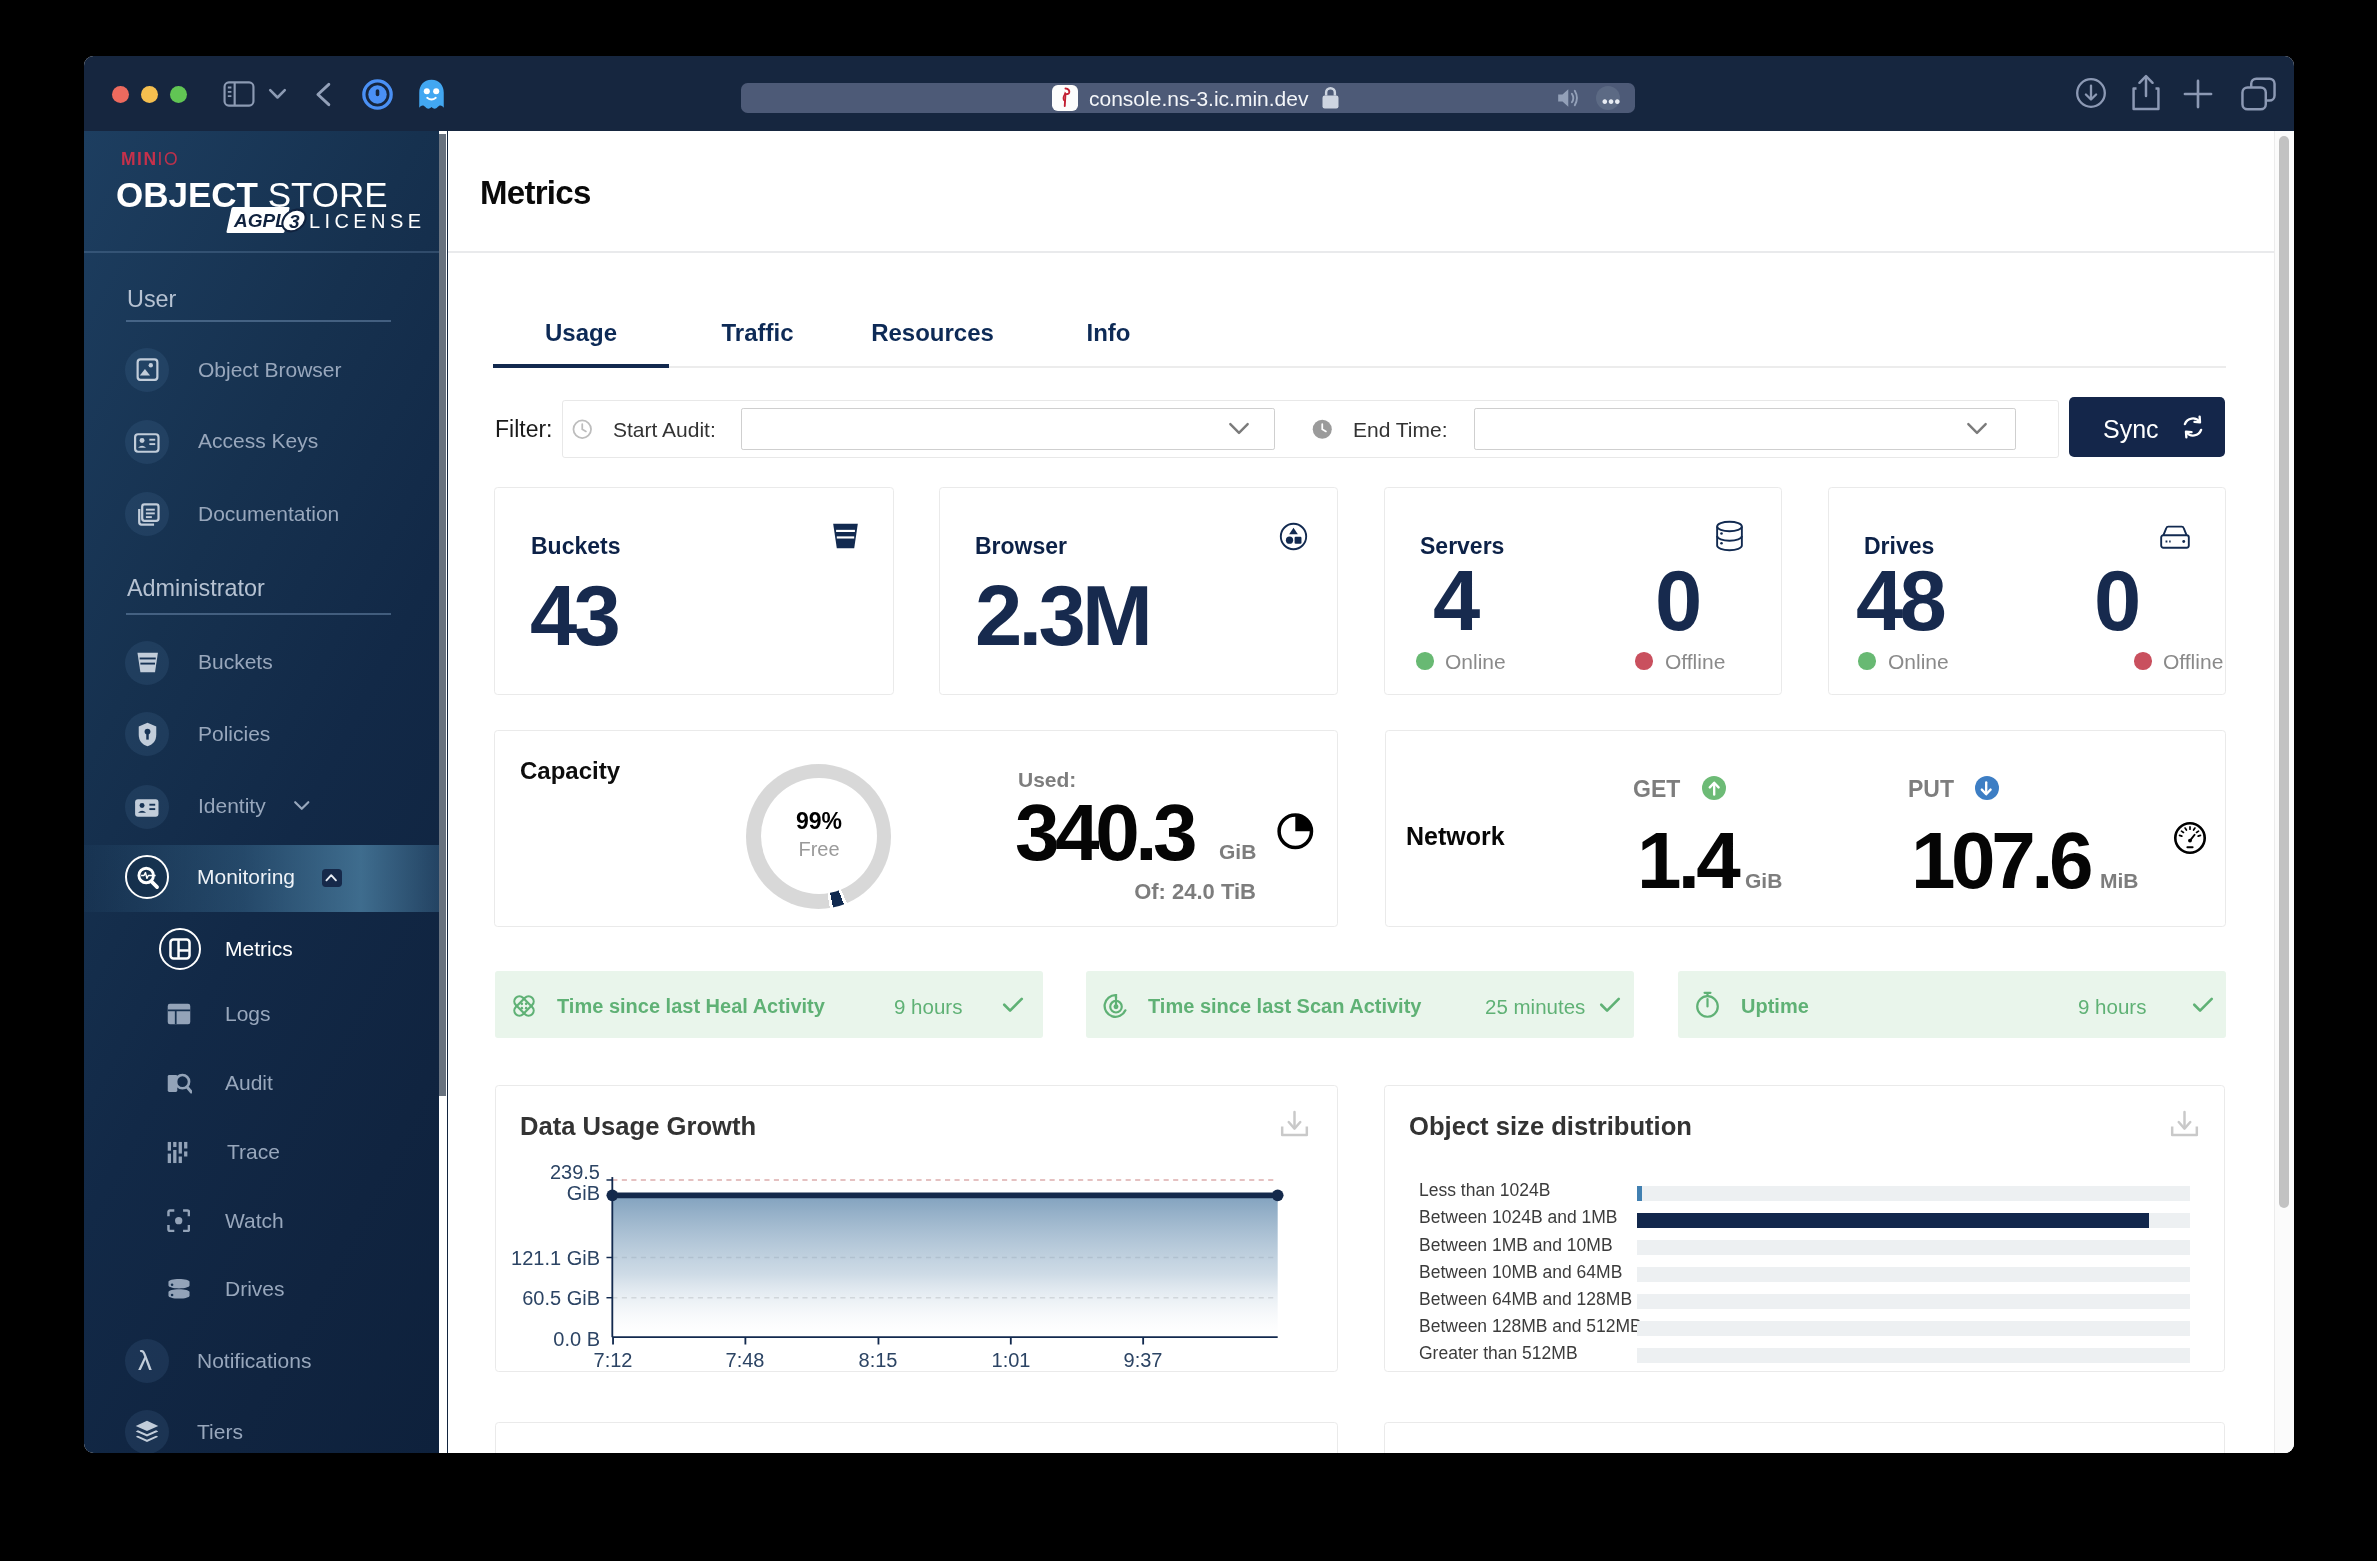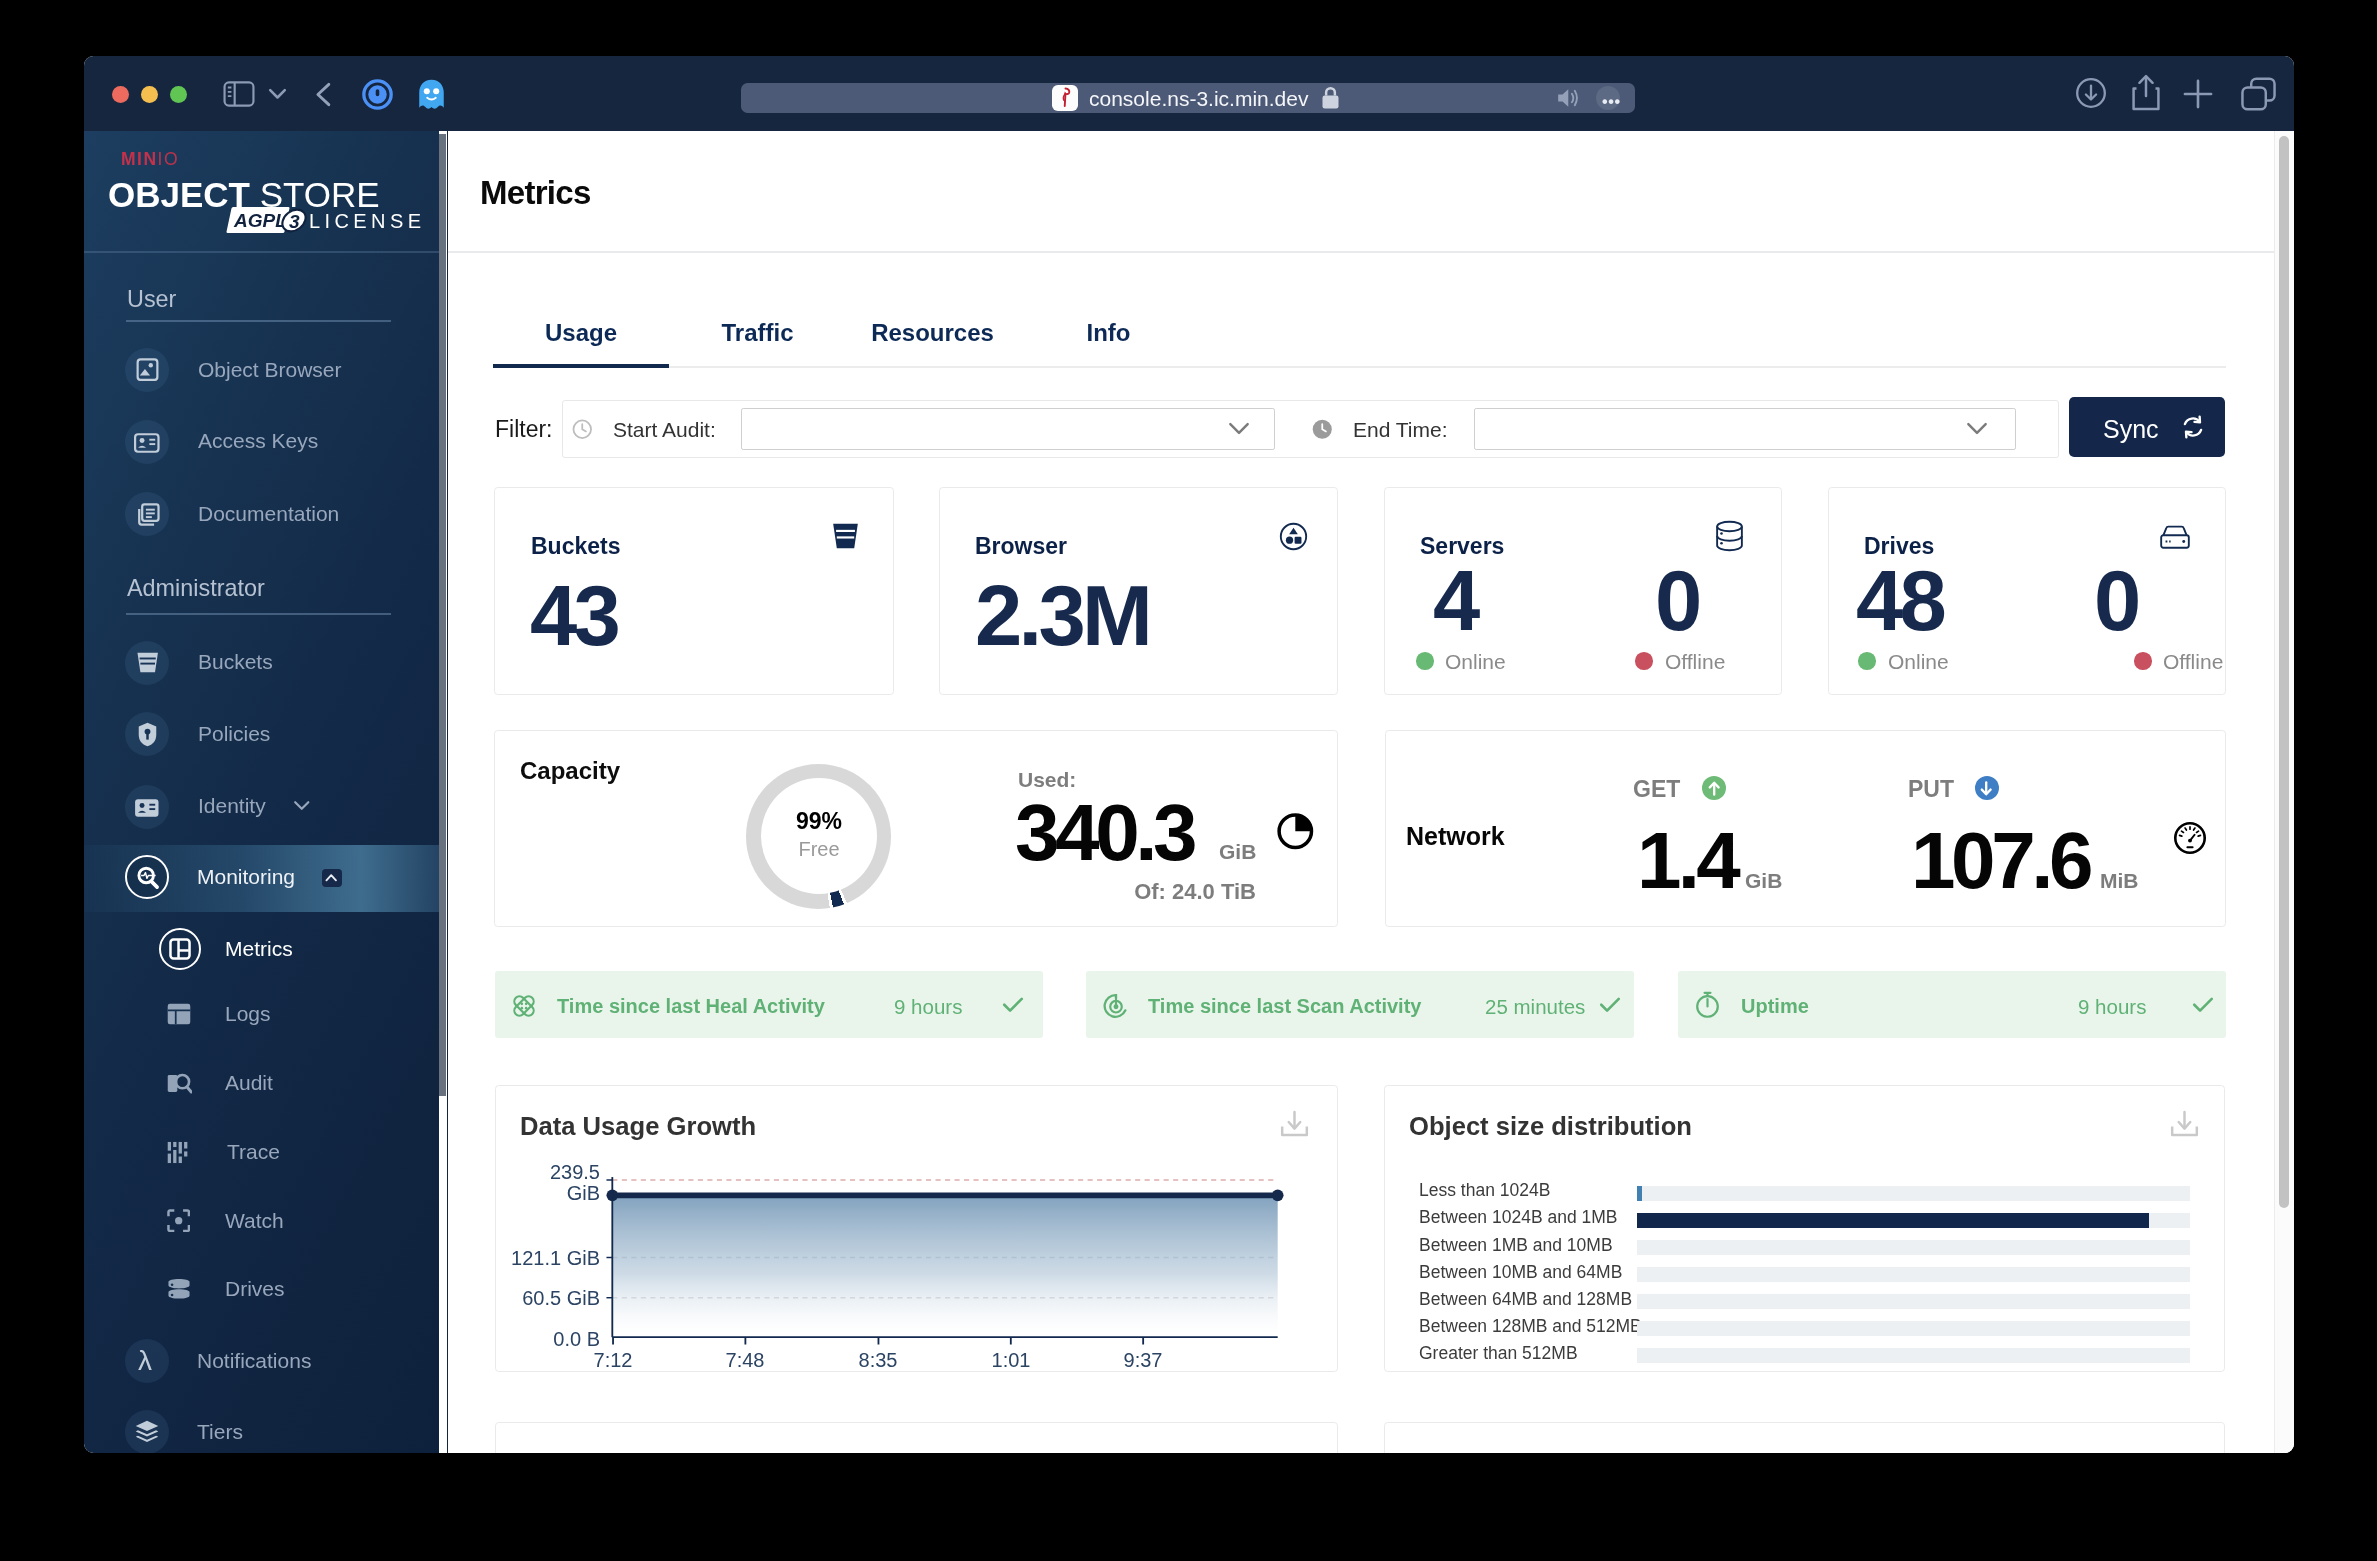--- a/index.html
+++ b/index.html
@@ -103,21 +103,21 @@
       <line x1="4" y1="22" x2="40" y2="22" stroke="#8c99b4" stroke-width="3.6" stroke-linecap="round"></line>
     </svg>
     <svg class="abs" style="left:2157px;top:20.5px" width="35" height="34" viewBox="0 0 48 46">
       <rect x="14" y="2" width="32" height="30" rx="7" fill="none" stroke="#8c99b4" stroke-width="3.4"></rect>
       <rect x="2" y="14" width="32" height="30" rx="7" fill="#16263f" stroke="#8c99b4" stroke-width="3.4"></rect>
     </svg>
   </div>
   <div id="sidebar">
 
     <div class="abs" style="left:37px;top:18.3px;font-size:17.5px;font-weight:bold;color:#c5314b;letter-spacing:1.5px;">MIN<span style="font-weight:normal;color:#c5314b;opacity:.95">IO</span></div>
-    <div class="abs" style="left:24px;top:44px;font-size:35px;color:#fff;font-weight:bold;letter-spacing:0px;">OBJECT<span style="font-weight:normal;"> STORE</span></div>
+    <div class="abs" style="left:32px;top:44px;font-size:35px;color:#fff;font-weight:bold;letter-spacing:0px;">OBJECT<span style="font-weight:normal;"> STORE</span></div>
     <div class="abs" style="left:145px;top:76px;width:58px;height:26px;background:#fff;border-radius:1.5px;transform:skewX(-12deg);"></div>
     <div class="abs" style="left:150px;top:79px;font-size:19px;font-weight:bold;font-style:italic;color:#10223e;">AGPL</div>
     <svg class="abs" style="left:196px;top:75px" width="28" height="29" viewBox="0 0 44 44">
       <ellipse cx="22" cy="22" rx="20" ry="15" fill="#fff" stroke="#10223e" stroke-width="3.4" transform="rotate(-38 22 22)"></ellipse>
       <text x="14" y="33" font-size="30" font-style="italic" font-weight="bold" fill="#10223e">3</text>
     </svg>
     <div class="abs" style="left:225px;top:79px;font-size:20px;color:#fff;letter-spacing:4.4px;">LICENSE</div>
     <div class="abs" style="left:0;top:120px;width:355px;height:1.5px;background:rgba(120,150,185,0.28);"></div>
 
     <div class="seclabel" style="top:155px;font-size:23.4px;">User</div>
@@ -470,21 +470,21 @@
     <line x1="2" y1="118" x2="10" y2="118" stroke="#12294e" stroke-width="2"></line>
     <line x1="2" y1="173" x2="10" y2="173" stroke="#12294e" stroke-width="2"></line>
     <line x1="11" y1="227" x2="11" y2="237" stroke="#12294e" stroke-width="2.5"></line>
     <line x1="192" y1="227" x2="192" y2="237" stroke="#12294e" stroke-width="2.5"></line>
     <line x1="374" y1="227" x2="374" y2="237" stroke="#12294e" stroke-width="2.5"></line>
     <line x1="555" y1="227" x2="555" y2="237" stroke="#12294e" stroke-width="2.5"></line>
     <line x1="736" y1="227" x2="736" y2="237" stroke="#12294e" stroke-width="2.5"></line>
   </svg>
   <div class="abs" style="left:500px;top:1293px;width:58px;text-align:center;font-size:20px;color:#2c4464;">7:12</div>
   <div class="abs" style="left:632px;top:1293px;width:58px;text-align:center;font-size:20px;color:#2c4464;">7:48</div>
-  <div class="abs" style="left:765px;top:1293px;width:58px;text-align:center;font-size:20px;color:#2c4464;">8:35</div>
+  <div class="abs" style="left:765px;top:1293px;width:58px;text-align:center;font-size:20px;color:#2c4464;">8:15</div>
   <div class="abs" style="left:898px;top:1293px;width:58px;text-align:center;font-size:20px;color:#2c4464;">1:01</div>
   <div class="abs" style="left:1030px;top:1293px;width:58px;text-align:center;font-size:20px;color:#2c4464;">9:37</div>
 
   <div class="rowlab" style="left:1335px;top:1124px;">Less than 1024B</div>
   <div class="rowlab" style="left:1335px;top:1151px;">Between 1024B and 1MB</div>
   <div class="rowlab" style="left:1335px;top:1179px;">Between 1MB and 10MB</div>
   <div class="rowlab" style="left:1335px;top:1206px;">Between 10MB and 64MB</div>
   <div class="rowlab" style="left:1335px;top:1233px;">Between 64MB and 128MB</div>
   <div class="rowlab" style="left:1335px;top:1260px;">Between 128MB and 512MB</div>
   <div class="rowlab" style="left:1335px;top:1287px;">Greater than 512MB</div>

